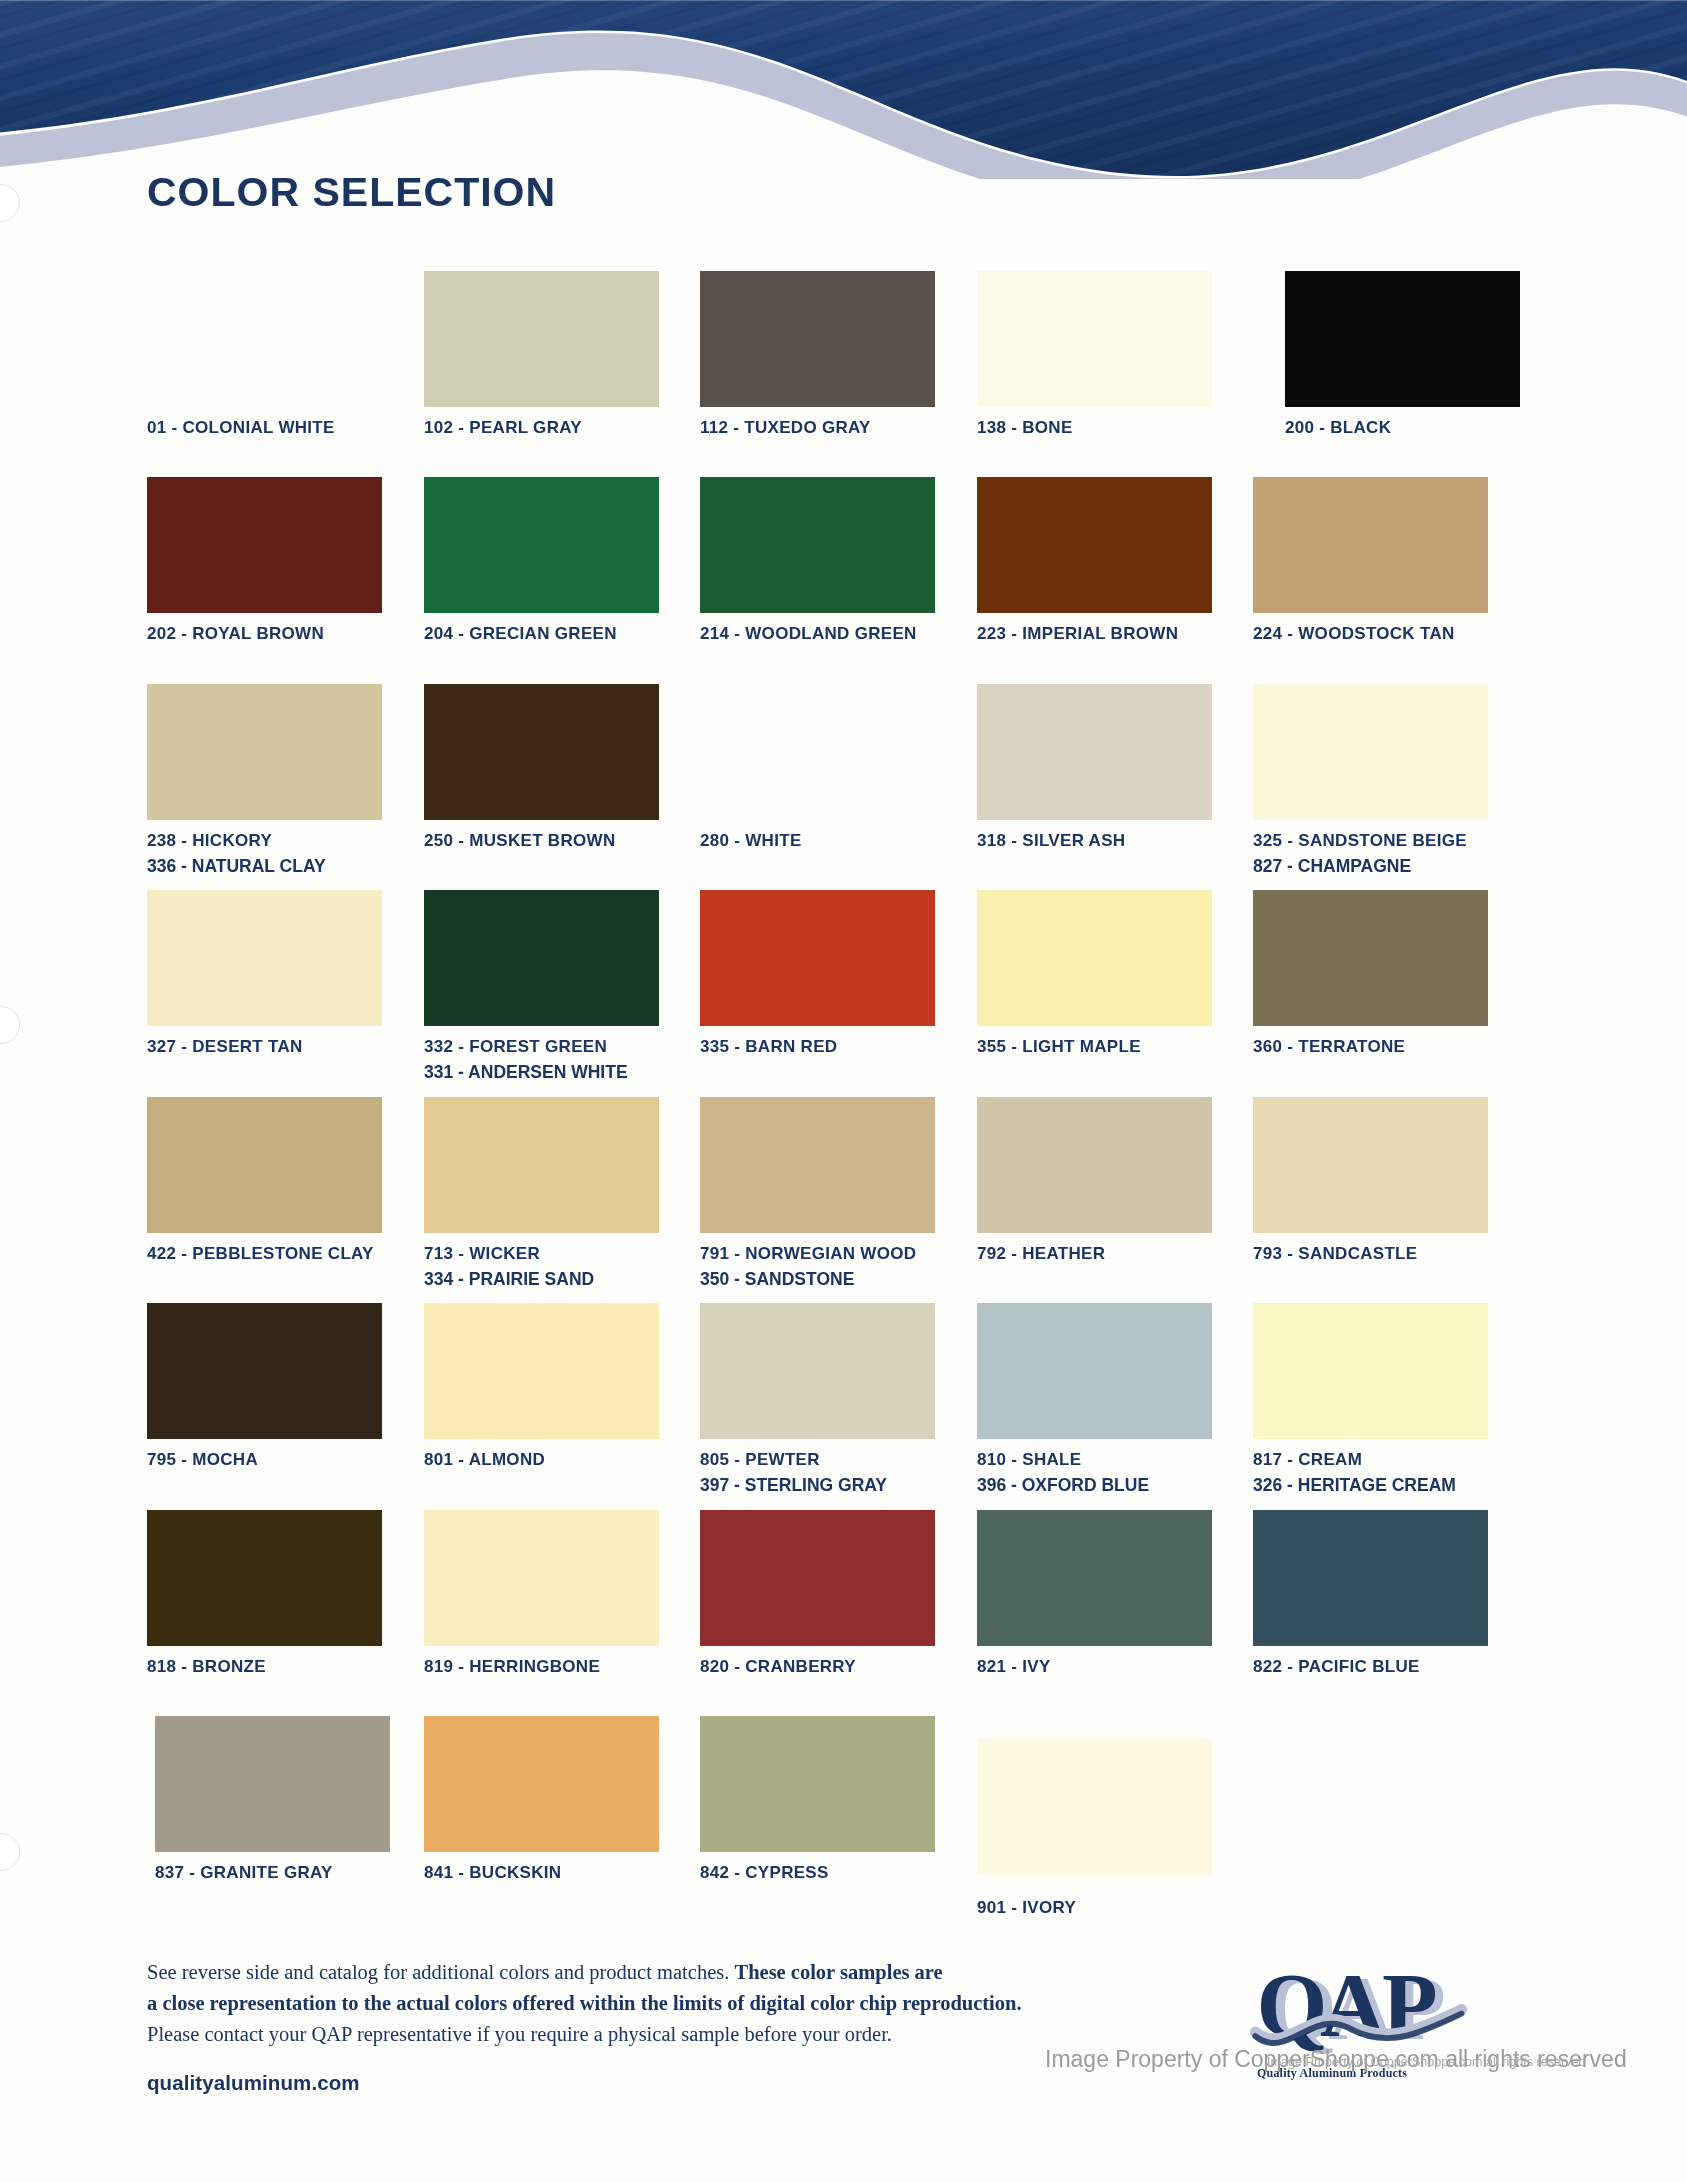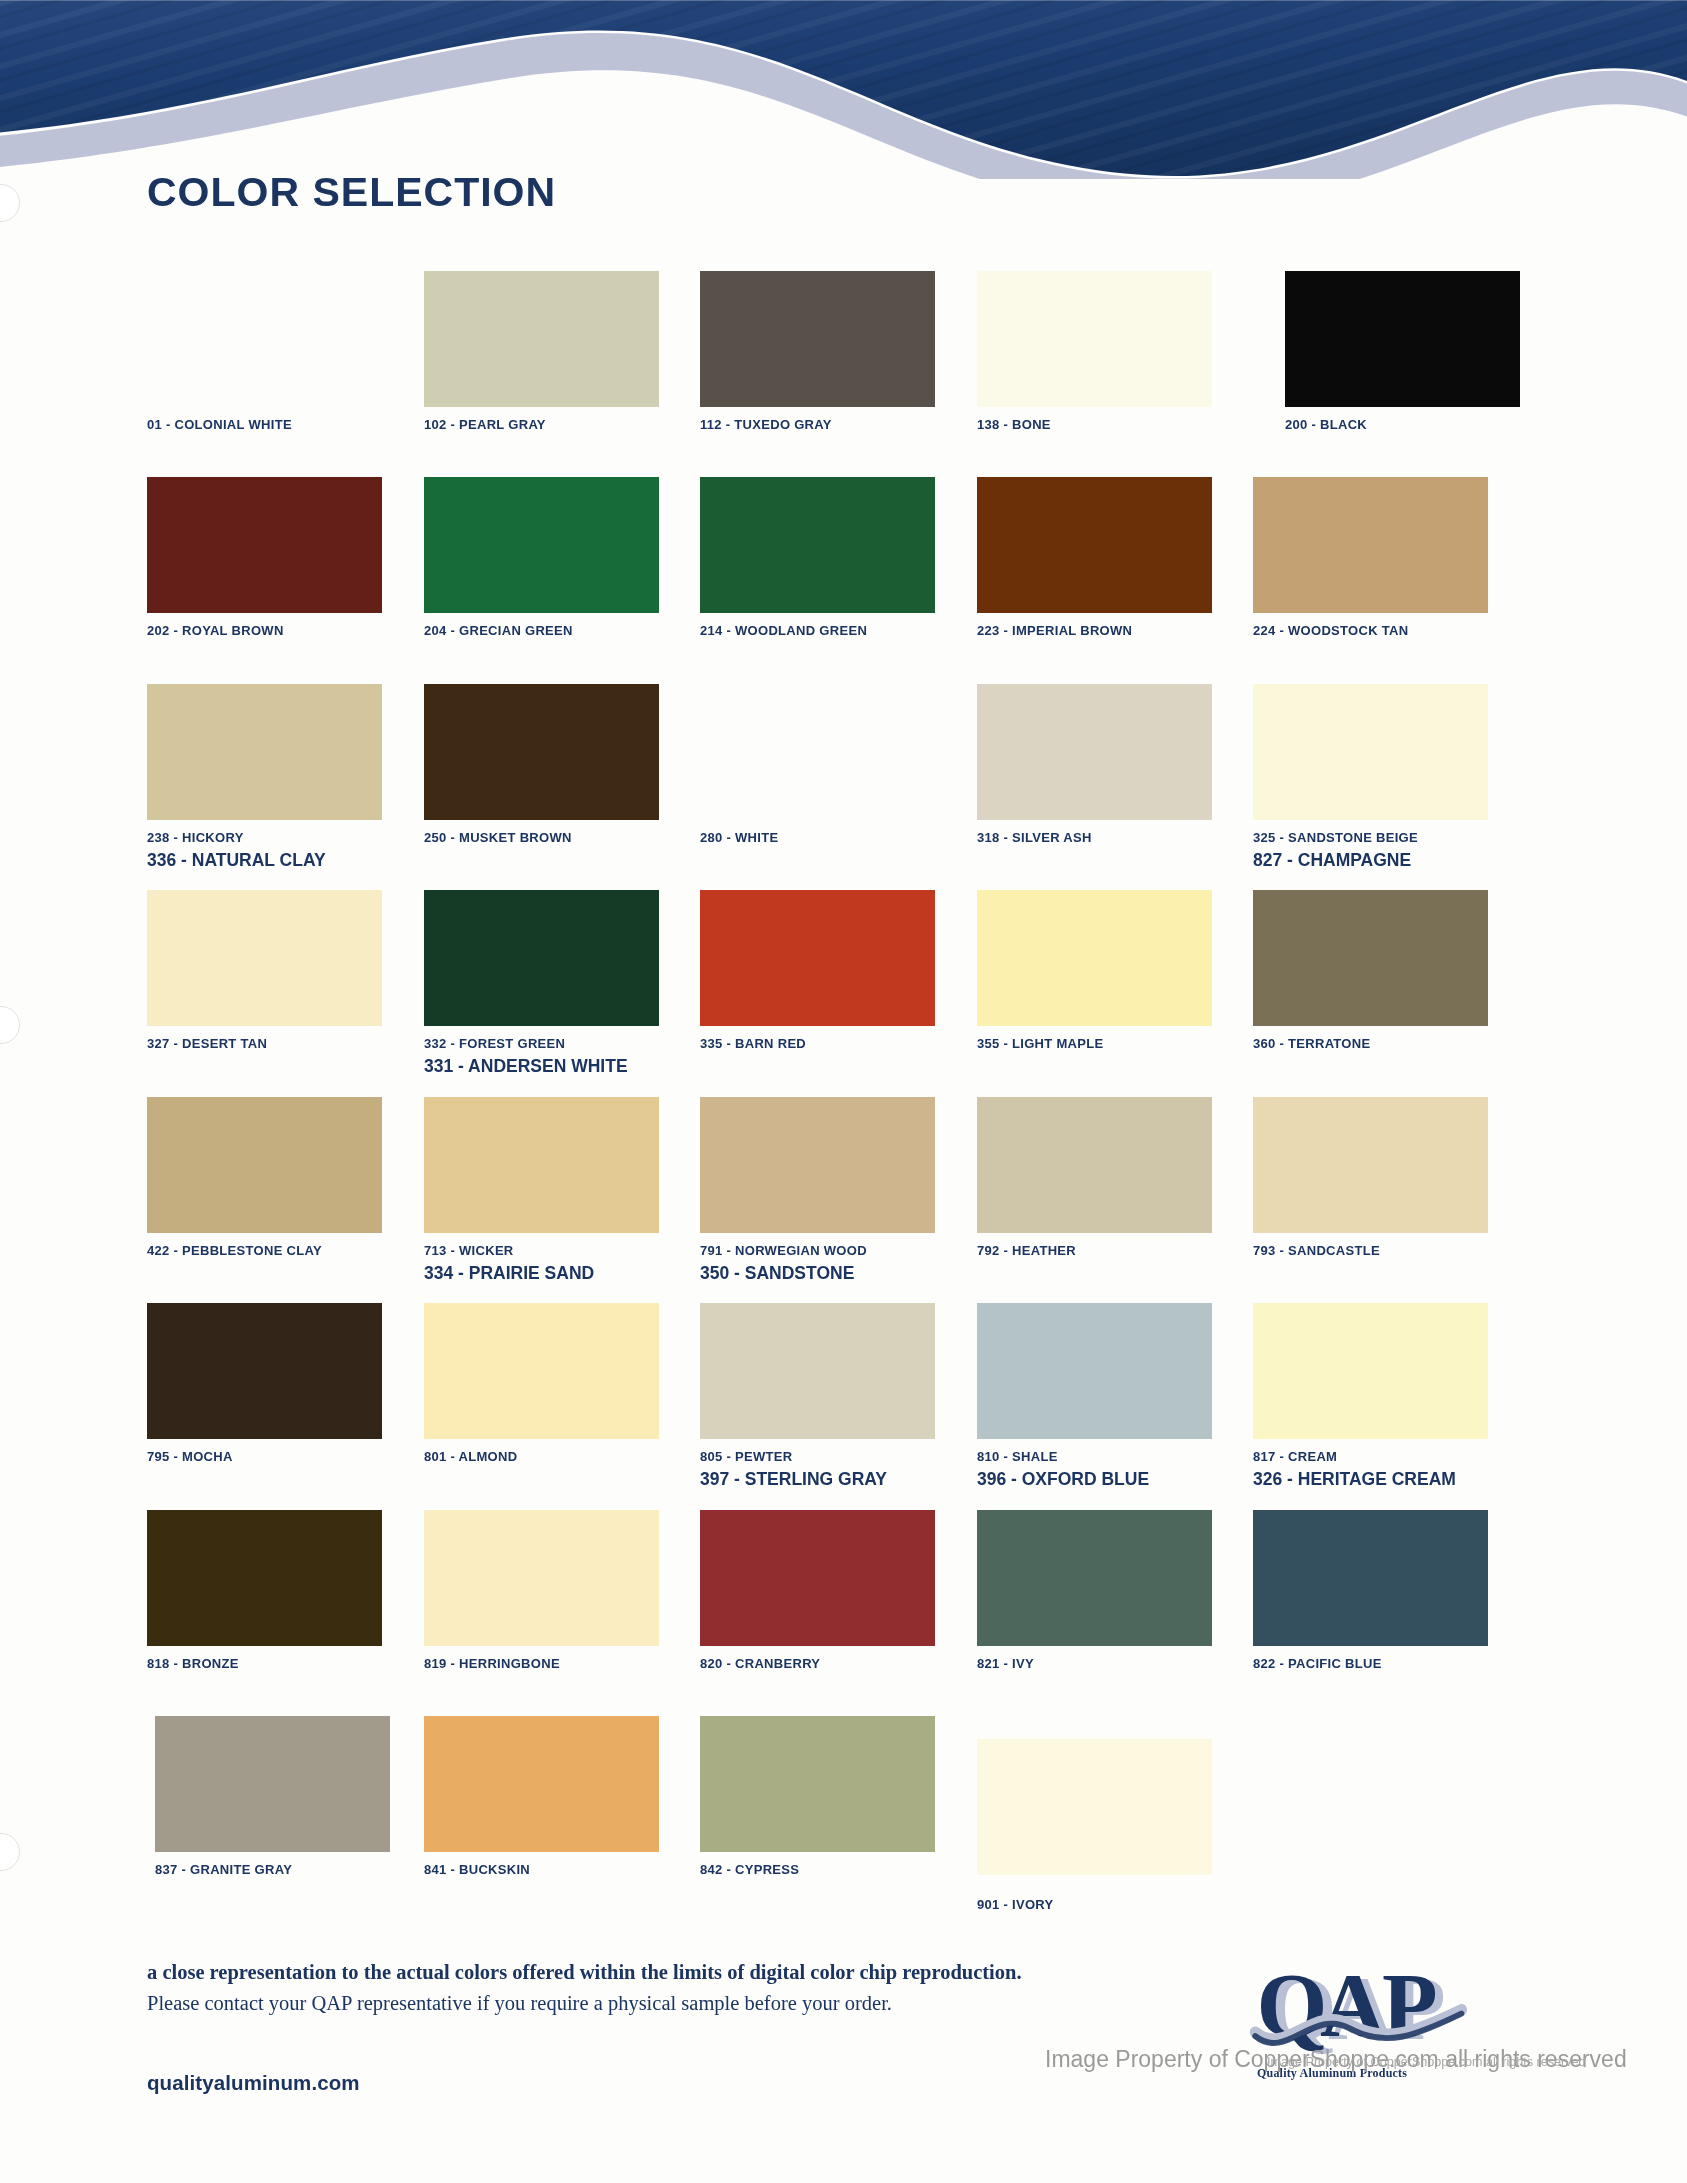--- a/index.html
+++ b/index.html
@@ -35,21 +35,21 @@
     width:235px;height:136px;display:block;
     box-shadow:0 0 0 0 rgba(0,0,0,0);
   }
   .swatch.inner-tex{
     background-image:repeating-linear-gradient(
         90deg, rgba(255,255,255,.05) 0 1.3px, rgba(0,0,0,.035) 1.3px 2.6px);
     background-blend-mode:overlay;
   }
   .lbl{
     margin-top:9.3px;
-    font-size:13px;font-weight:bold;letter-spacing:0.3px;
+    font-size:17px;font-weight:bold;letter-spacing:0.3px;
     color:#1b3460;white-space:nowrap;line-height:1.45;
   }
   .lbl2{font-size:17.5px;font-weight:bold;color:#1b3460;white-space:nowrap;line-height:1.45;}
 
   
   .footer{position:absolute;left:147px;top:1957px;width:1111px;}
   .foot-line{
     font-family:"Liberation Serif",serif;
     font-size:20.5px;color:#1b3460;line-height:1.52;white-space:nowrap;
   }
@@ -274,20 +274,21 @@
         <div class="swatch inner-tex" style="width: 235px; height: 136px; background: rgb(169, 173, 131);"></div>
         <div class="lbl">842 - CYPRESS</div>
       </div>
       <div class="cell" style="left: 830px; top: 1445px; margin-top: 23px;">
         <div class="swatch inner-tex" style="width: 235px; height: 136px; background: rgb(253, 248, 224);"></div>
         <div class="lbl" style="margin-top: 21px;">901 - IVORY</div>
       </div>
     </div>
 
   <div class="footer">
+    <div class="foot-line"><span>See reverse side and catalog for additional colors and product matches. </span><b>These color samples are</b></div>
     <div class="foot-line"><b>a close representation to the actual colors offered within the limits of digital color chip reproduction.</b></div>
     <div class="foot-line">Please contact your QAP representative if you require a physical sample before your order.</div>
   </div>
 
   <a class="site" href="#" style="text-decoration:none;">qualityaluminum.com</a>
 
   <div class="logo">
     <svg width="218" height="106" viewBox="0 0 330 160" xmlns="http://www.w3.org/2000/svg">
 
       <text x="24" y="122" font-family="Liberation Serif, serif" font-size="138" font-weight="bold" fill="#b9bfd4">Q</text>

